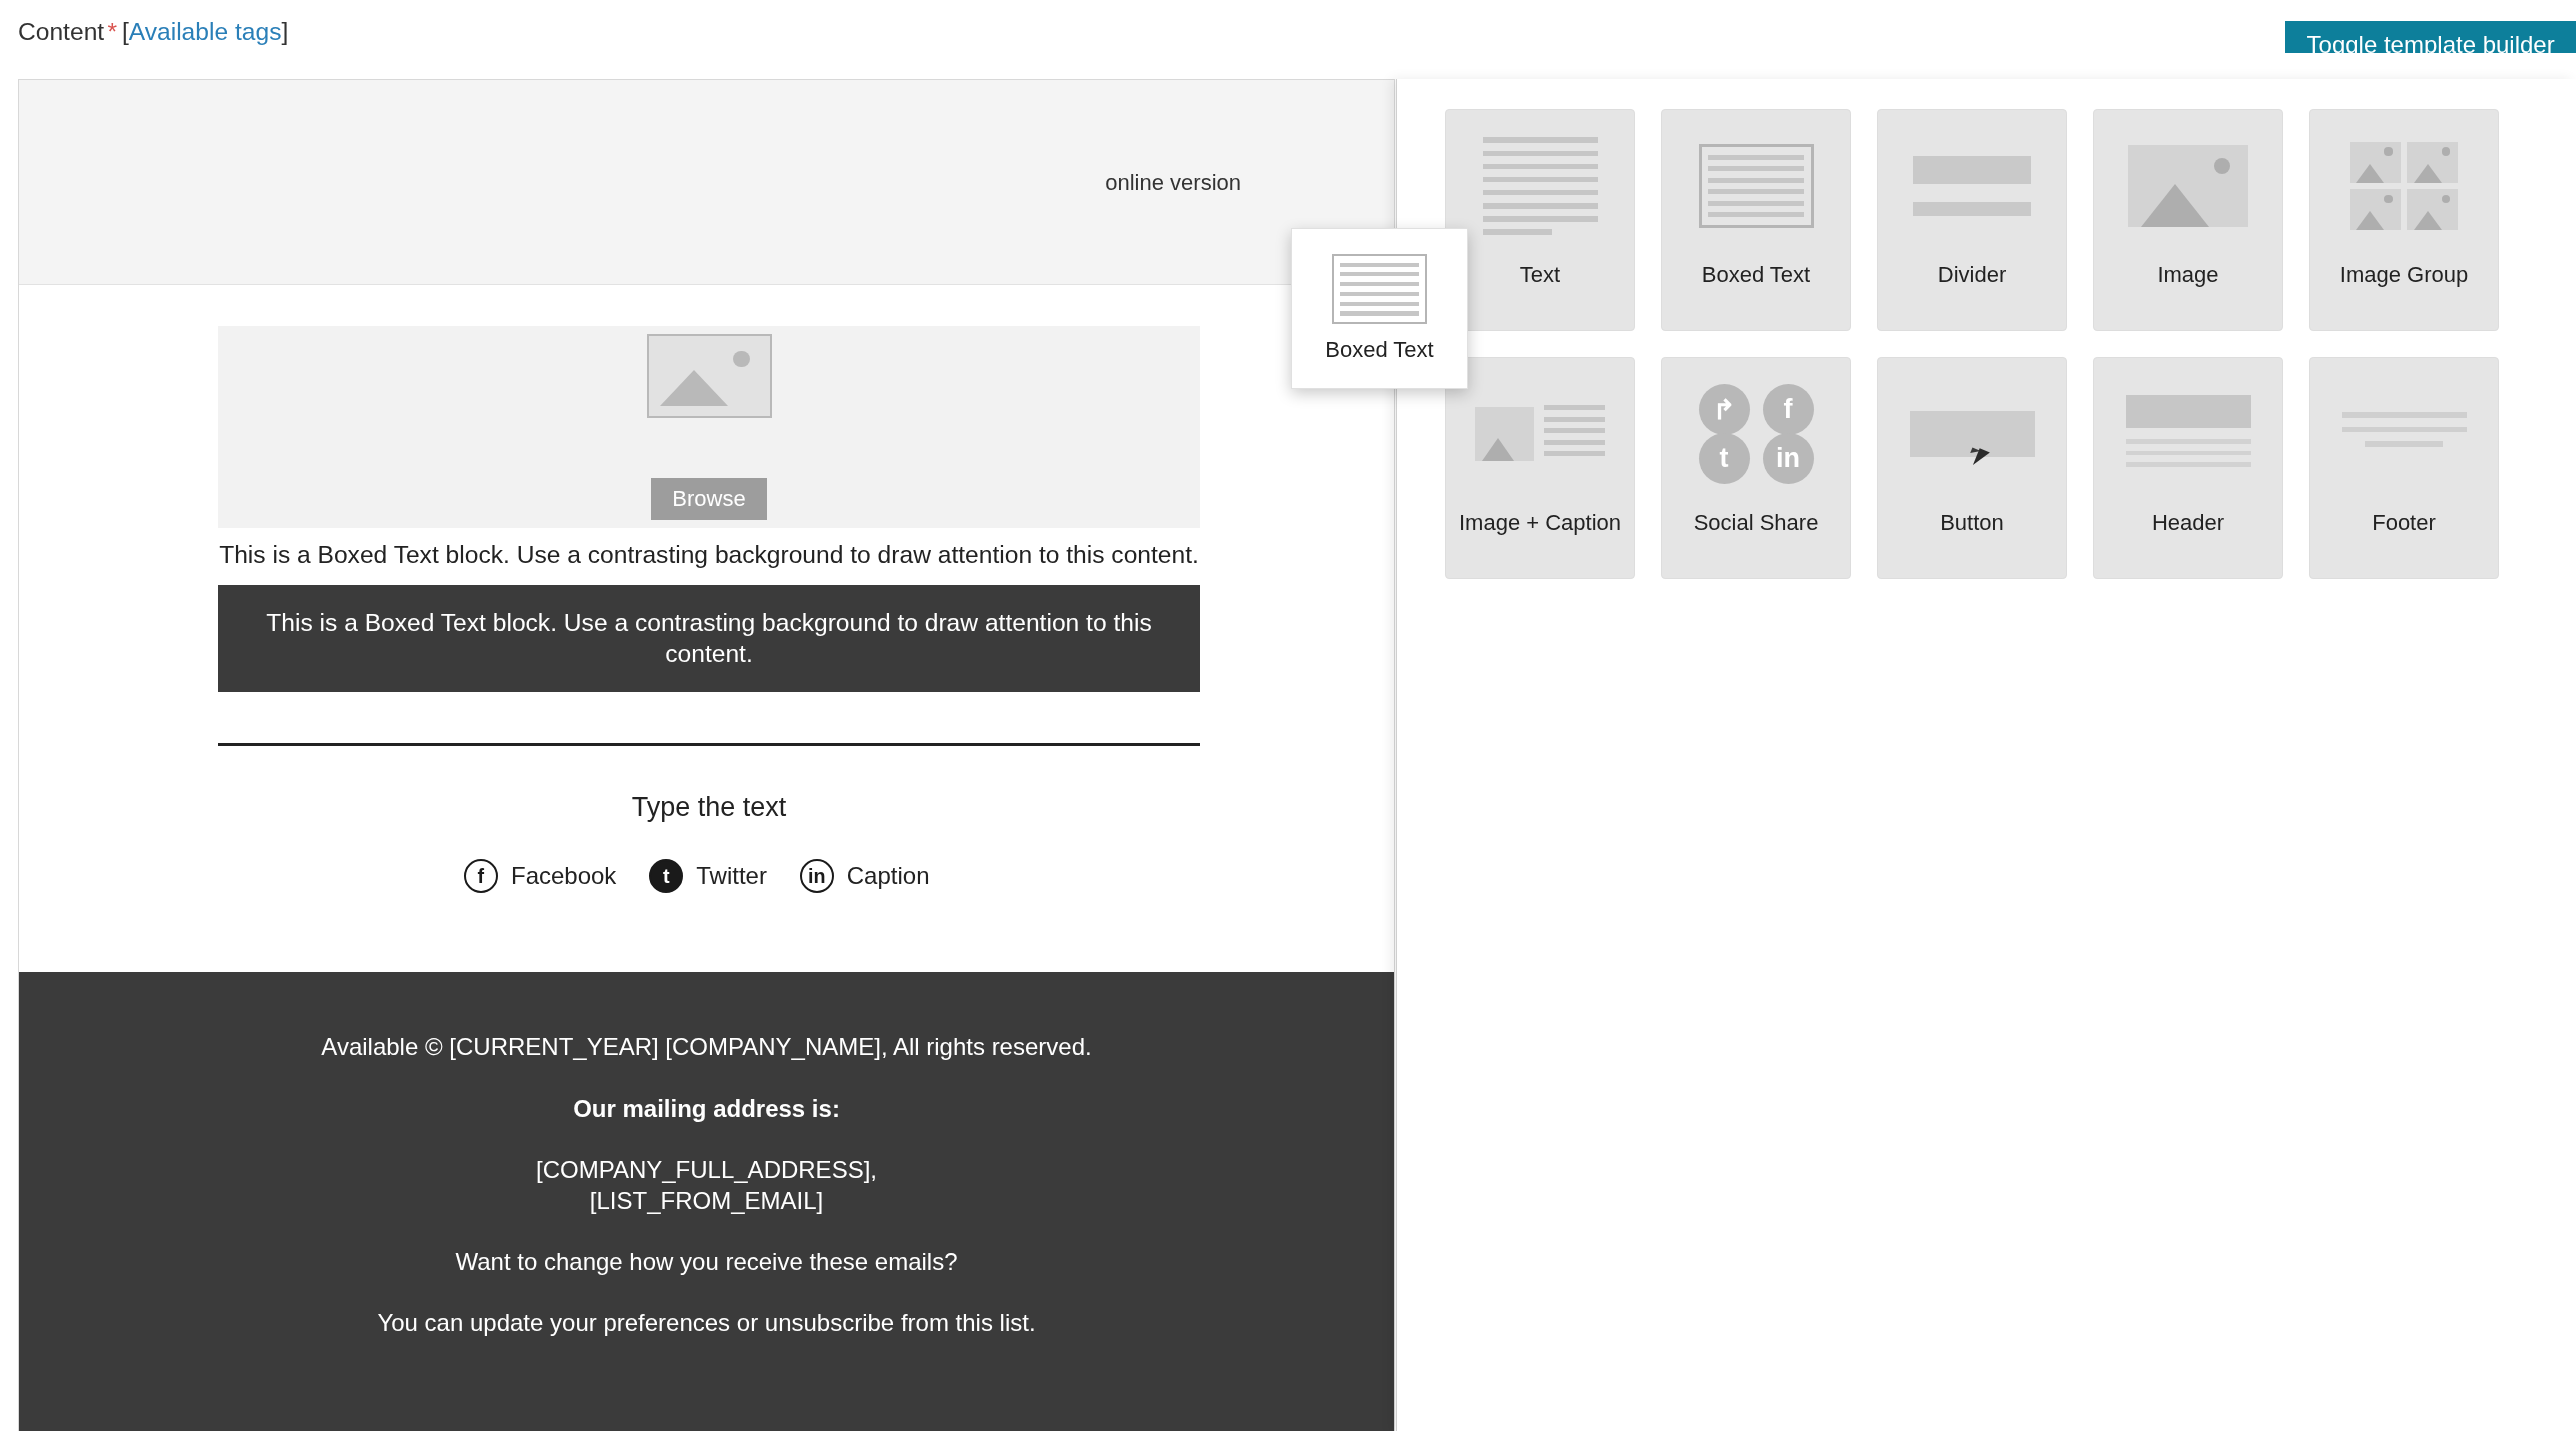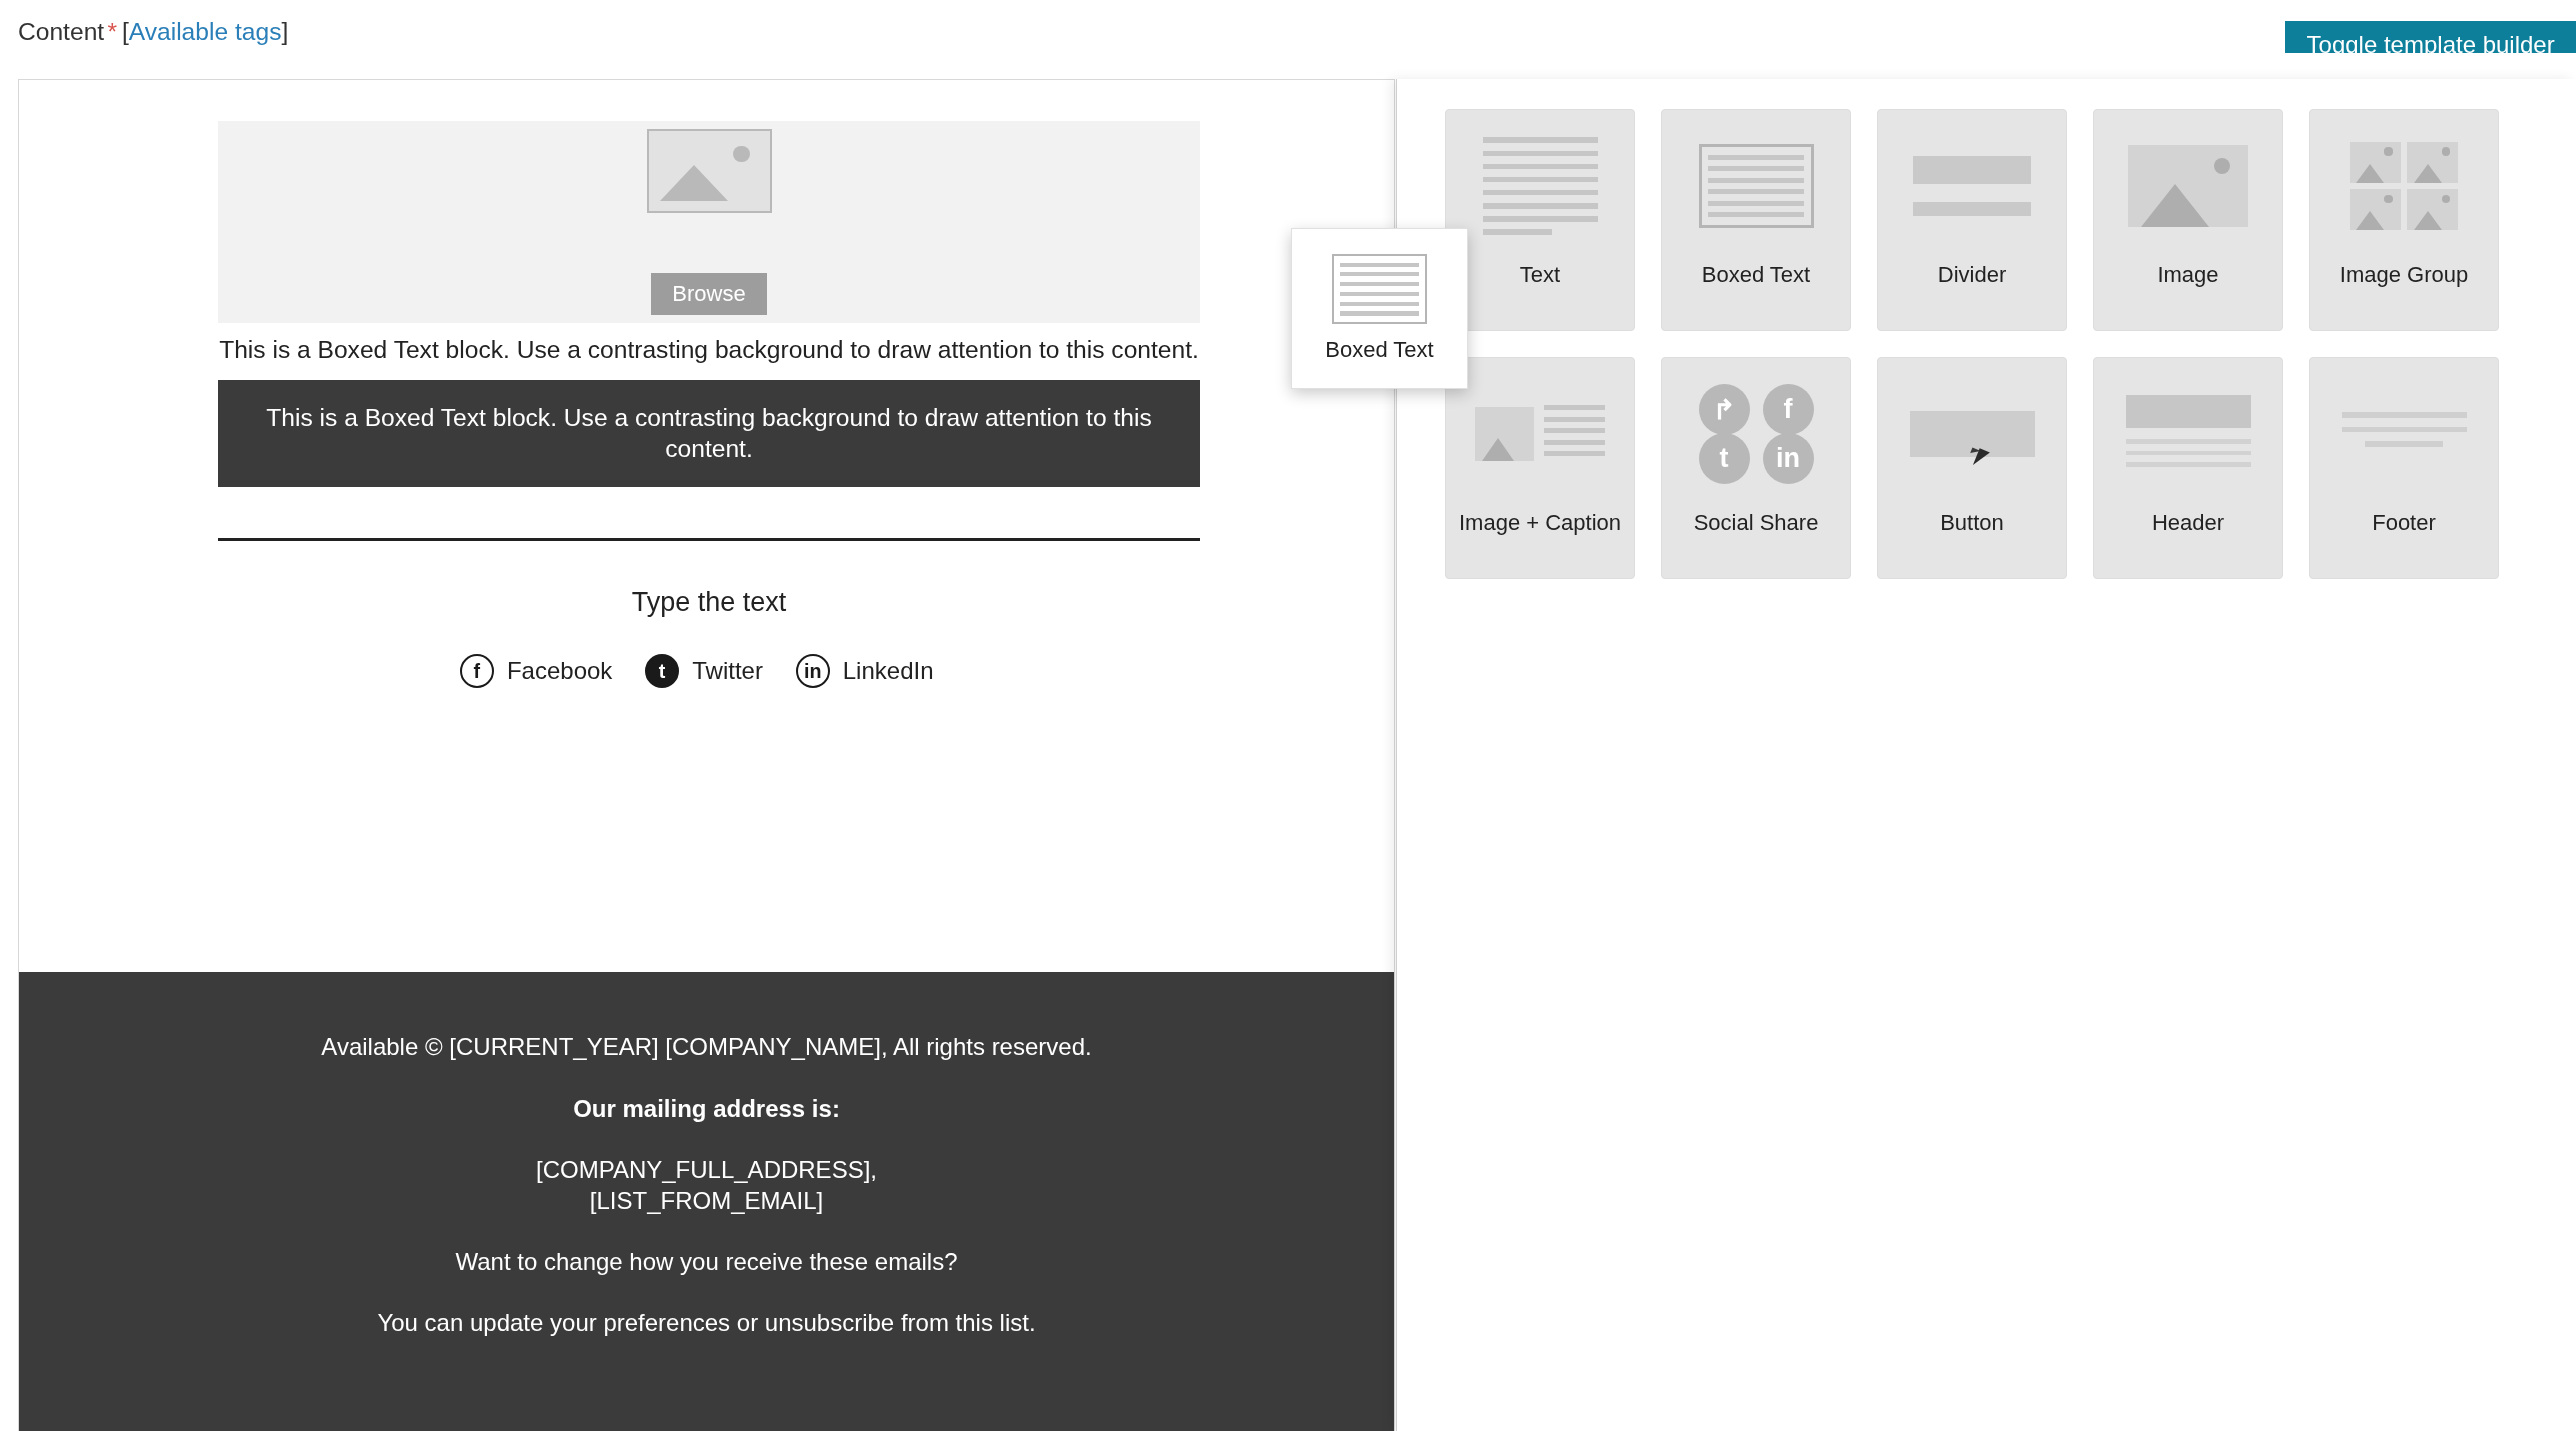--- a/index.html
+++ b/index.html
@@ -442,20 +442,23 @@
   <div class="content-label">
     <span>Content</span><span class="req">*</span><span class="brk">[</span><a href="#">Available tags</a><span class="brk">]</span>
   </div>
   <button class="toggle-builder">Toggle template builder</button>
 </div>
 
 <div class="workspace">
 
   <div class="email-pane">
 
+    <div class="preheader">
+      <div class="online">online version</div>
+    </div>
 
     <div class="body-area">
       <div class="inner-col">
 
         <div class="img-block">
           <div class="img-ph"></div>
           <button class="browse-btn">Browse</button>
         </div>
 
         <div class="text-block">This is a Boxed Text block. Use a contrasting background to draw attention to this content.</div>
@@ -465,21 +468,21 @@
         <div class="divider-block"></div>
 
         <div class="type-text">Type the text</div>
 
         <div class="social-row">
           <span class="sic">f</span>
           <span class="slabel">Facebook</span>
           <span class="sic filled">t</span>
           <span class="slabel">Twitter</span>
           <span class="sic">in</span>
-          <span class="slabel">LinkedIn</span>
+          <span class="slabel">Caption</span>
         </div>
 
       </div>
     </div>
 
     <div class="footer-block">
       <p>Available © [CURRENT_YEAR] [COMPANY_NAME], All rights reserved.</p>
       <p class="bold">Our mailing address is:</p>
       <p class="tight">
         <span>[COMPANY_FULL_ADDRESS],</span><br>

